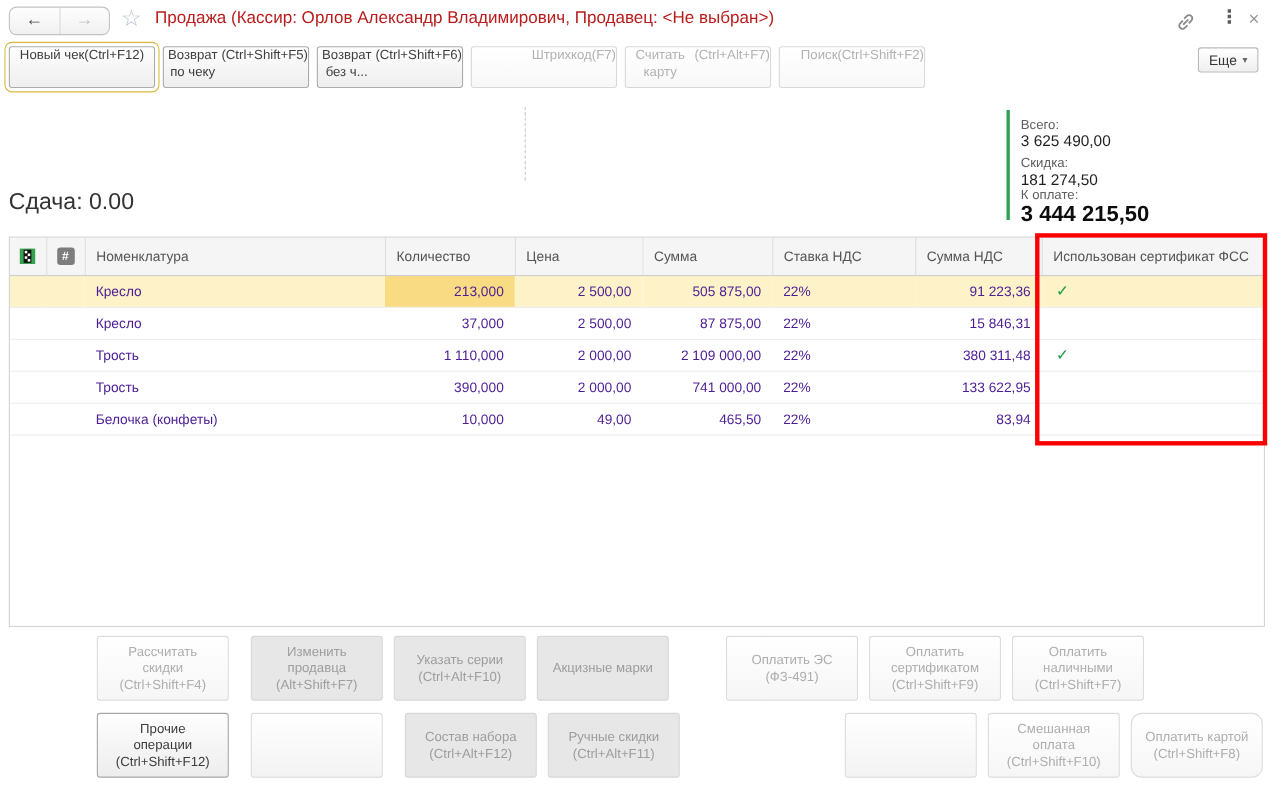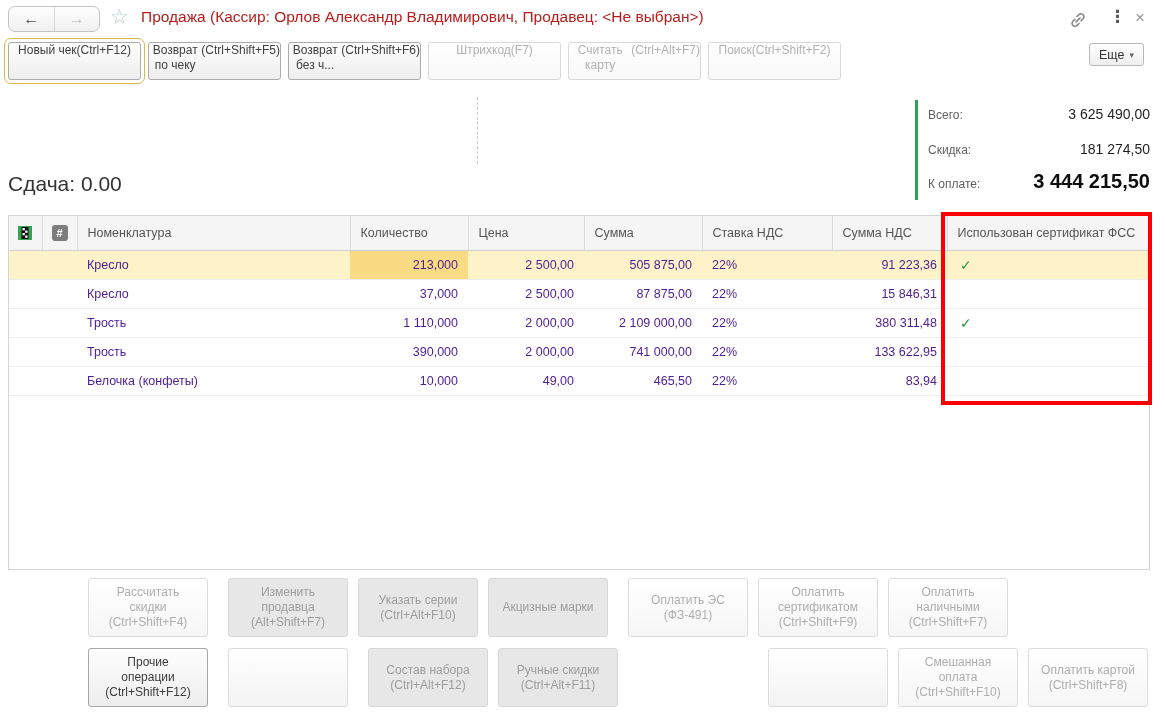--- a/index.html
+++ b/index.html
@@ -16,31 +16,31 @@
   .tb-ico{position:absolute;top:9px;cursor:pointer;}
   .ico-link{left:1069px;top:11px;}
   .ico-menu{left:1109px;top:6px;font-size:17px;font-weight:bold;color:#5a5a5a;}
   .ico-close{left:1135px;top:8px;font-size:17px;color:#979797;}
 
   
   .toolbar{position:absolute;left:8px;top:42px;display:flex;gap:7px;}
   .tbtn{width:133px;height:38px;box-sizing:border-box;border:1px solid #ababab;border-radius:3px;
         background:linear-gradient(#fefefe,#eeeeee);display:flex;flex-direction:row;justify-content:center;
         text-align:center;font-size:12px;line-height:15px;color:#3f3f3f;cursor:pointer;}
-  .tbtn.disabled{border-color:#d9d9d9;color:#b2b2b2;background:linear-gradient(#ffffff,#f8f8f8);cursor:default;}
+  .tbtn.disabled{border-color:#d9d9d9;color:#b2b2b2;background:linear-gradient(#ffffff,#f8f8f8);cursor:default;justify-content:flex-end;}
   .tbtn.focused{outline:1px solid #d9b944;outline-offset:3px;}
   .more-btn{position:absolute;left:1089px;top:43px;height:23px;box-sizing:border-box;padding:0 9px;
             border:1px solid #b9b9b9;border-radius:3px;background:linear-gradient(#ffffff,#efefef);
             font-size:12.5px;color:#333;display:flex;align-items:center;gap:5px;cursor:pointer;}
   .more-btn .arr{font-size:9px;color:#666;}
 
   
   .vsep{position:absolute;left:477px;top:97px;height:67px;border-left:1px dashed #c9c9c9;}
   .totals{position:absolute;left:915px;top:100px;width:235px;height:100px;border-left:3px solid #2ba154;box-sizing:border-box;}
-  .trow{position:absolute;left:10px;right:0;display:flex;justify-content:space-between;align-items:baseline;}
+  .trow{position:absolute;left:10px;right:0;display:flex;justify-content:space-between;align-items:baseline;flex-direction:column;}
   .tlabel{font-size:12px;color:#5f5f5f;}
   .tvalue{font-size:14px;color:#1f1f1f;}
   .tvalue.big{font-size:20px;font-weight:bold;color:#0d0d0d;}
   .change{position:absolute;left:8px;top:172px;font-size:21px;color:#333;}
 
   
   .table-wrap{position:absolute;left:8px;top:215px;width:1142px;height:355px;border:1px solid #d4d4d4;
               box-sizing:border-box;background:#fff;overflow:hidden;}
   table{border-collapse:collapse;table-layout:fixed;width:1140px;}
   th{height:34px;background:#f5f5f5;border-right:1px solid #dcdcdc;border-bottom:1px solid #cfcfcf;
@@ -249,21 +249,21 @@
         <div>Изменить продавца</div>
         <div>(Alt+Shift+F7)</div>
       </div>
       <div class="abtn gray" style="margin-right: 10px;">
         <div>Указать серии</div>
         <div>(Ctrl+Alt+F10)</div>
       </div>
       <div class="abtn gray" style="margin-right: 20px;">
         <div>Акцизные марки</div>
       </div>
-      <div class="abtn disabled" style="margin-right: 10px;">
+      <div class="abtn disabled" style="margin-right: 10px; margin-left: 32px;">
         <div>Оплатить ЭС</div>
         <div>(ФЗ-491)</div>
       </div>
       <div class="abtn disabled" style="margin-right: 10px;">
         <div>Оплатить сертификатом</div>
         <div>(Ctrl+Shift+F9)</div>
       </div>
       <div class="abtn disabled" style="margin-right: 0px;">
         <div>Оплатить наличными</div>
         <div>(Ctrl+Shift+F7)</div>
@@ -282,19 +282,19 @@
       <div class="abtn gray" style="margin-right: 10px;">
         <div>Ручные скидки</div>
         <div>(Ctrl+Alt+F11)</div>
       </div>
       <div class="aspacer" style="margin-right: 20px;"></div>
       <div class="abtn empty" style="margin-right: 10px;"></div>
       <div class="abtn disabled" style="margin-right: 10px;">
         <div>Смешанная оплата</div>
         <div>(Ctrl+Shift+F10)</div>
       </div>
-      <div class="abtn disabled" style="margin-right: 0px;">
+      <div class="abtn disabled" style="margin-right: 0px; border-radius: 10px;">
         <div>Оплатить картой</div>
         <div>(Ctrl+Shift+F8)</div>
       </div>
     </div>
 
 </div>
 
 </body></html>

